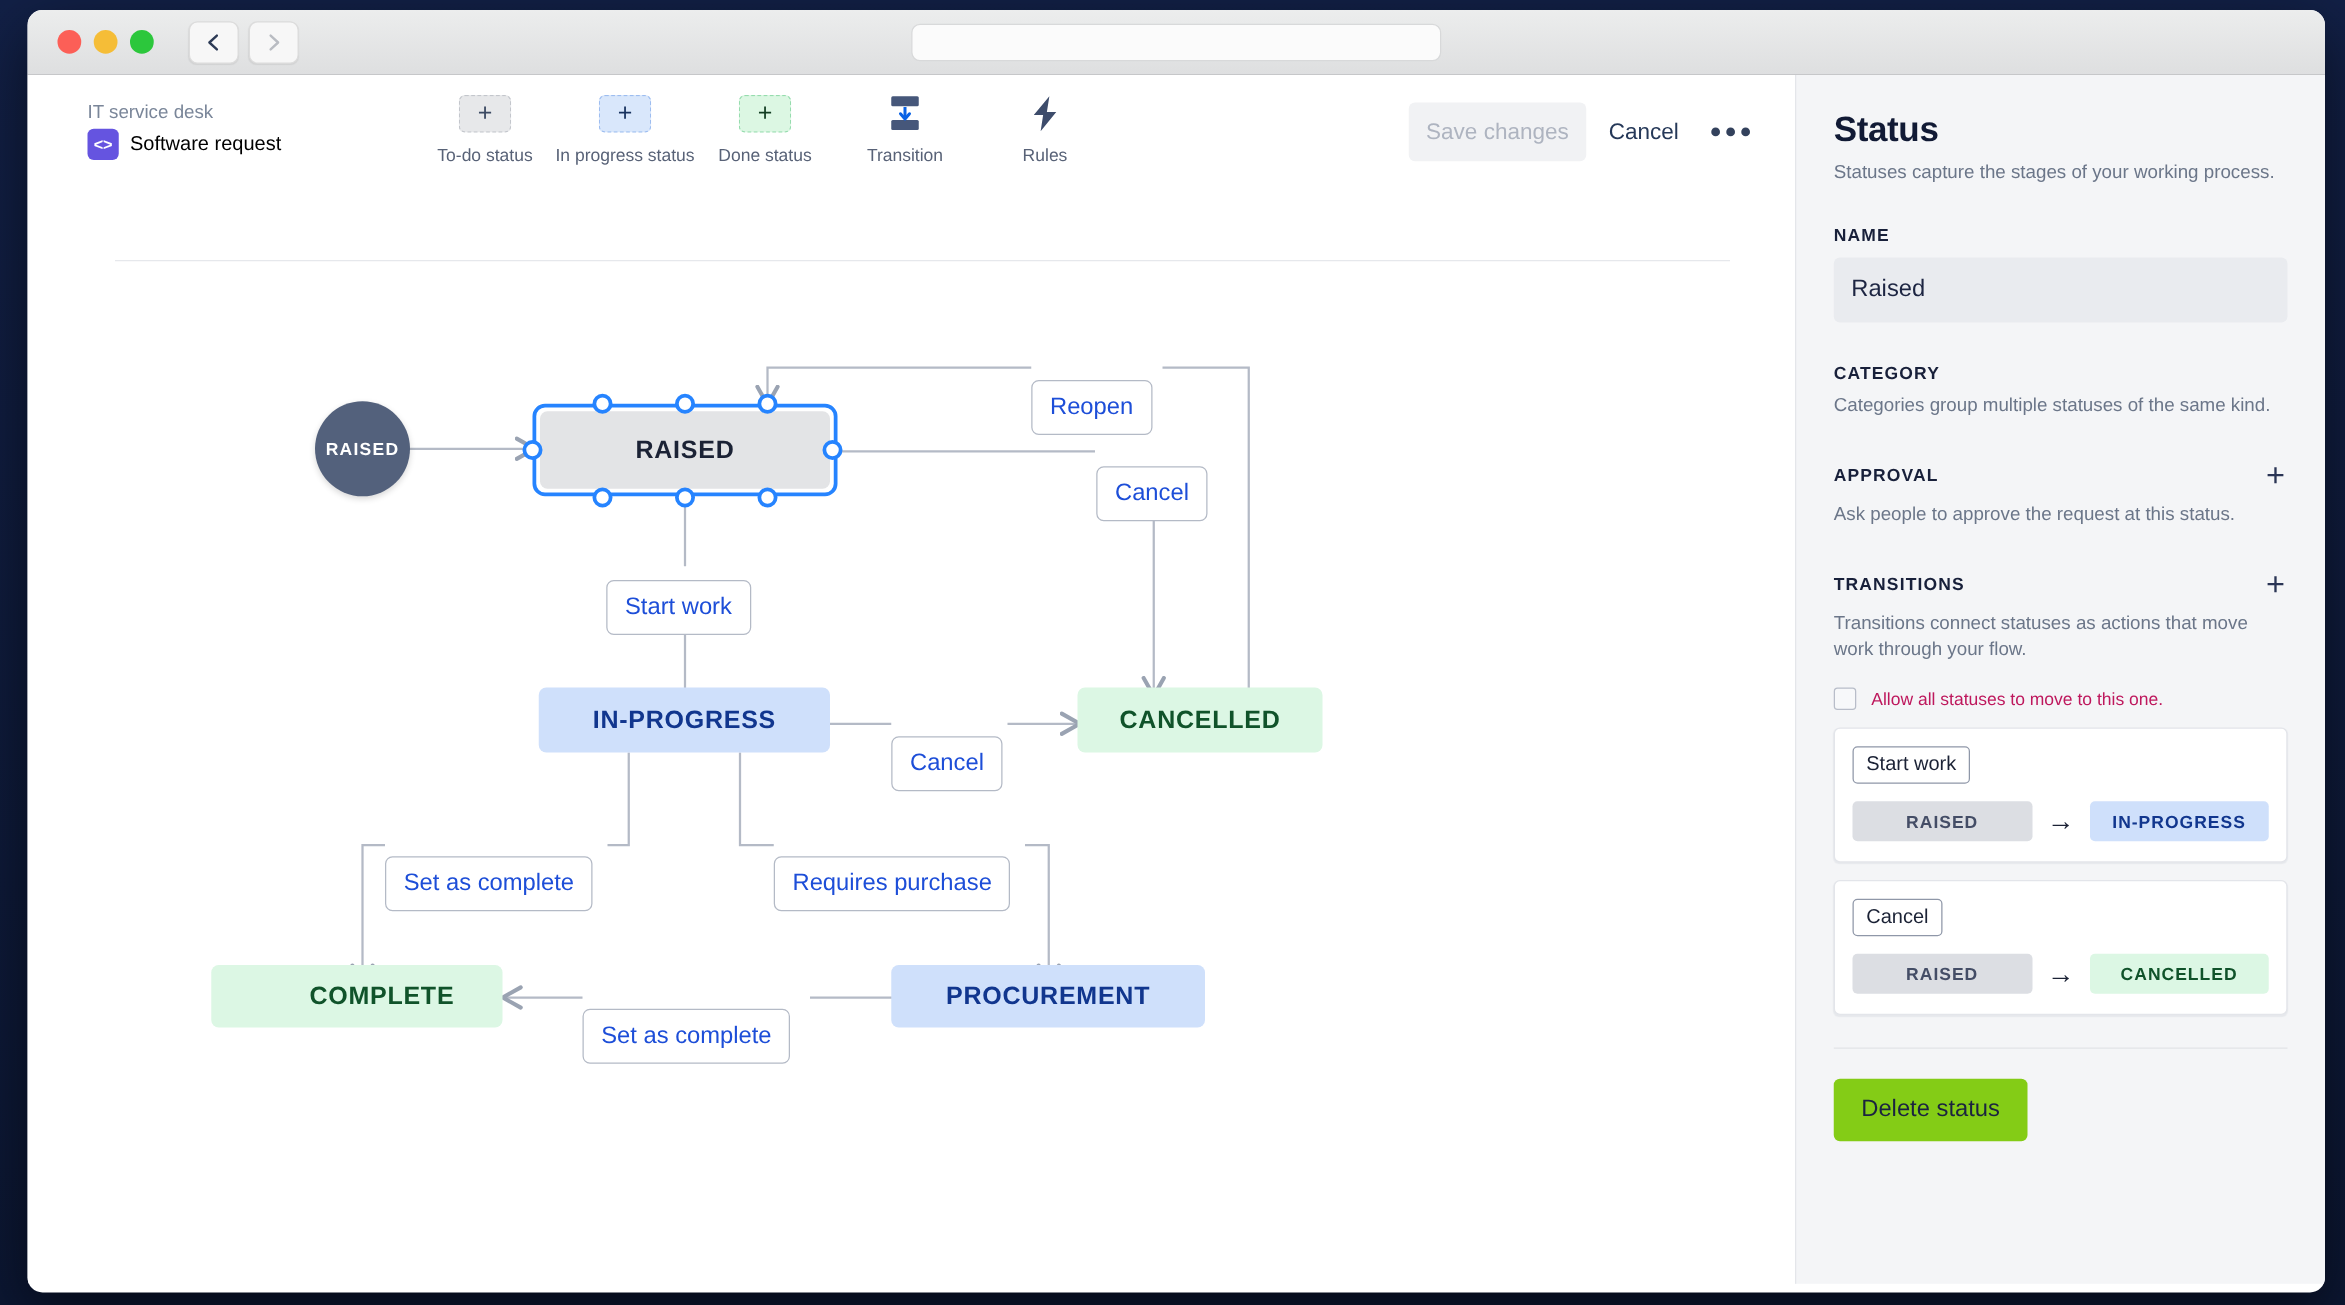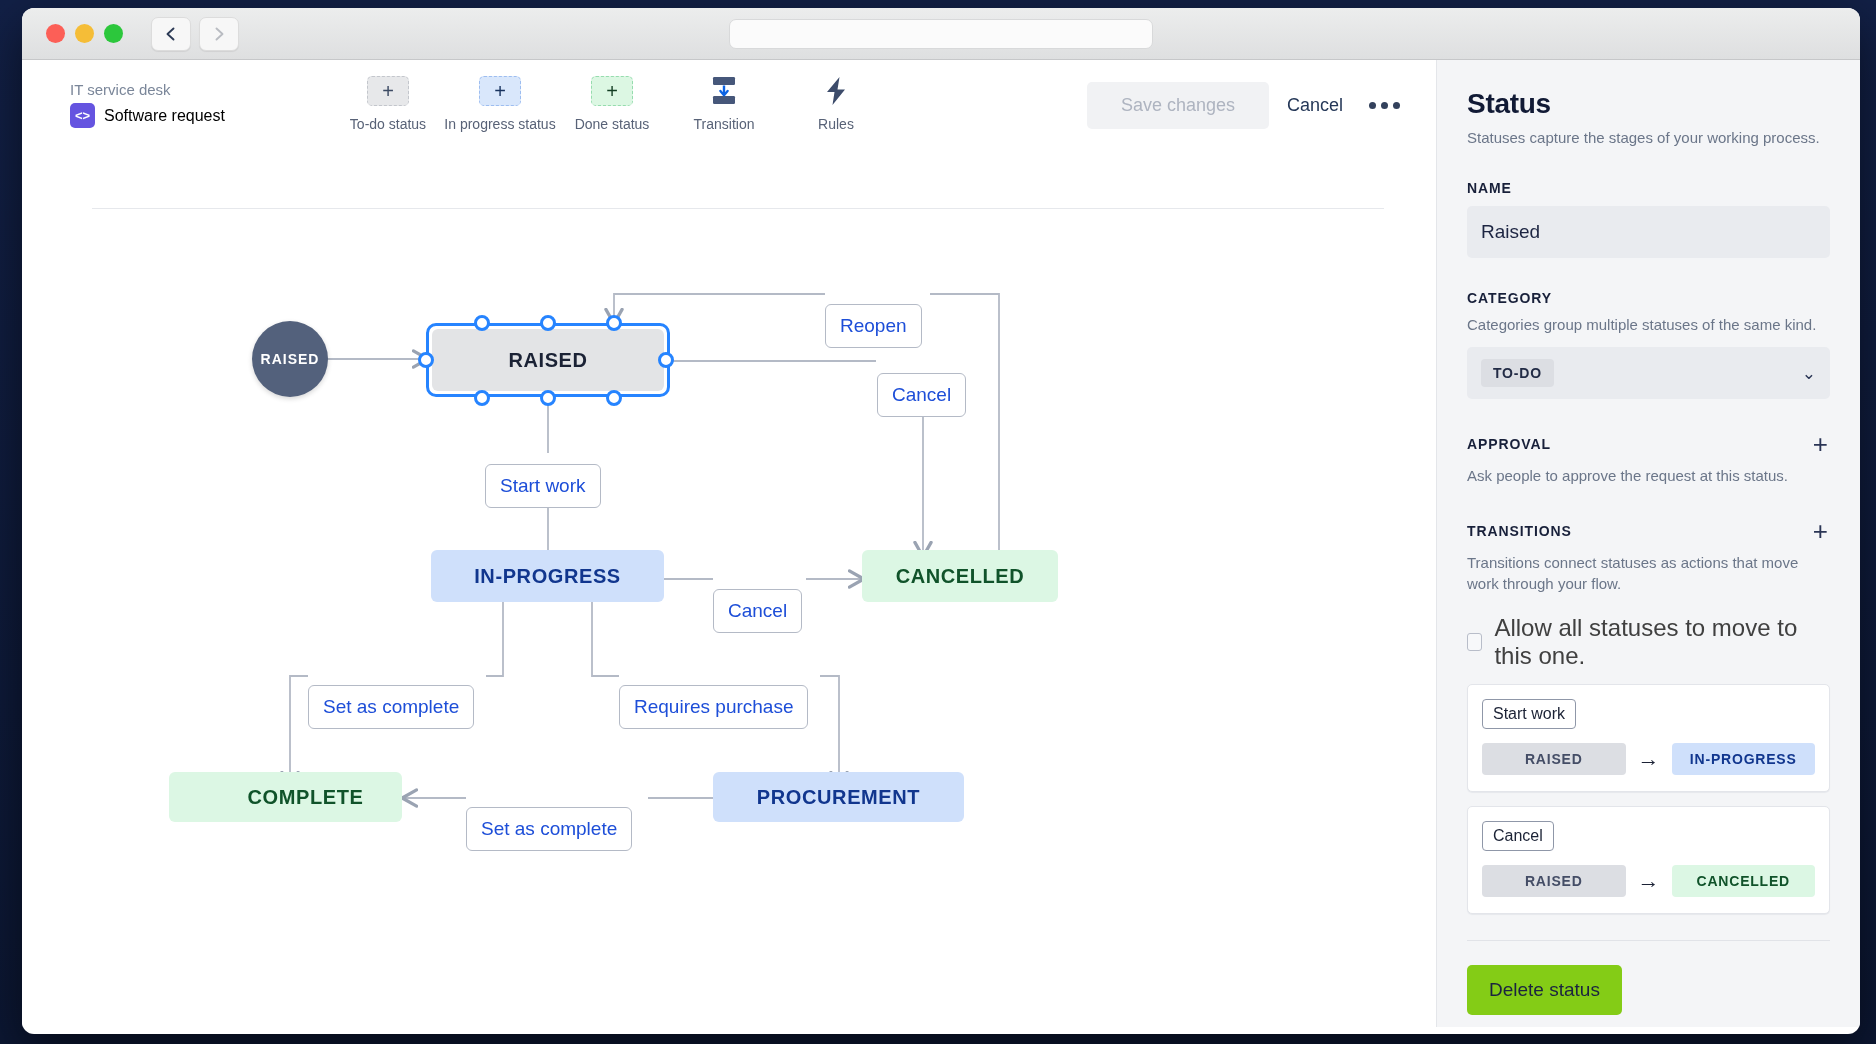--- a/index.html
+++ b/index.html
@@ -91,21 +91,21 @@
   .chip.todo { background: #e7e8ea; border: 1px dashed #c3c6cc; }
   .chip.prog { background: #d9e7fb; border: 1px dashed #9dbdf0; color:#17325e; }
   .chip.done { background: #dcf7e3; border: 1px dashed #96dcae; color:#123d22; }
   .tool .lbl { font-size: 14px; color: #586277; white-space: nowrap; }
   .tool.icononly .chip { background: none; border: none; }
   .spacer { flex: 1; }
   .actions { display: flex; align-items: center; gap: 14px; padding-right: 28px; margin-top: 8px; }
   .savebtn {
     background: #f1f2f4; color: #aeb4c0;
     border: none; border-radius: 5px;
-    font-size: 18px; padding: 13px 34px;
+    font-size: 18px; padding: 13px 14px;
     font-family: inherit;
   }
   .cancelbtn {
     background: none; border: none; color: #253858;
     font-size: 18px; font-family: inherit; padding: 6px 4px;
   }
   .dots { display: flex; gap: 5px; padding: 10px 8px; align-items: center; }
   .dot { width: 7px; height: 7px; border-radius: 50%; background: #33415c; }
   .tbdivider {
     position: absolute; left: 70px; right: 52px; top: 148px;
@@ -183,21 +183,21 @@
   }
   .pill {
     background: #dcdee3; color: #222b45;
     font-size: 14px; font-weight: 700; letter-spacing: .8px;
     padding: 6px 12px; border-radius: 4px;
   }
   .chev { color: #2a3555; font-size: 17px; }
   .helptext { font-size: 15px; color: #6b7689; margin-top: 8px; line-height: 21px; }
   .checkrow { display: flex; align-items: center; gap: 12px; margin-top: 20px; }
   .cbox { width: 18px; height: 18px; border: 1.6px solid #b8bdc9; border-radius: 3px; background:#f7f8fa; }
-  .checkrow span { font-size: 24px; color: #404040; }
+  .checkrow span { font-size: 14px; color: #be185d; }
   .tcard {
     margin-top: 14px;
     background: #fff;
     border: 1px solid #e3e5ea;
     border-radius: 5px;
     padding: 14px 14px 16px 14px;
     box-shadow: 0 1px 1px rgba(9,30,66,.06);
   }
   .tname {
     display: inline-flex; align-items: center;
@@ -386,24 +386,20 @@
         <div class="rp">
 
           <h1>Status</h1>
           <div class="sub">Statuses capture the stages of your working process.</div>
 
           <div class="seclabel">NAME</div>
           <div class="field">Raised</div>
 
           <div class="seclabel">CATEGORY</div>
           <div class="helptext">Categories group multiple statuses of the same kind.</div>
-          <div class="select">
-            <span class="pill">TO-DO</span>
-            <span class="chev">⌄</span>
-          </div>
 
           <div class="sechead">
             <span class="seclabel">APPROVAL</span>
             <span class="plus">+</span>
           </div>
           <div class="helptext">Ask people to approve the request at this status.</div>
 
           <div class="sechead">
             <span class="seclabel">TRANSITIONS</span>
             <span class="plus">+</span>

